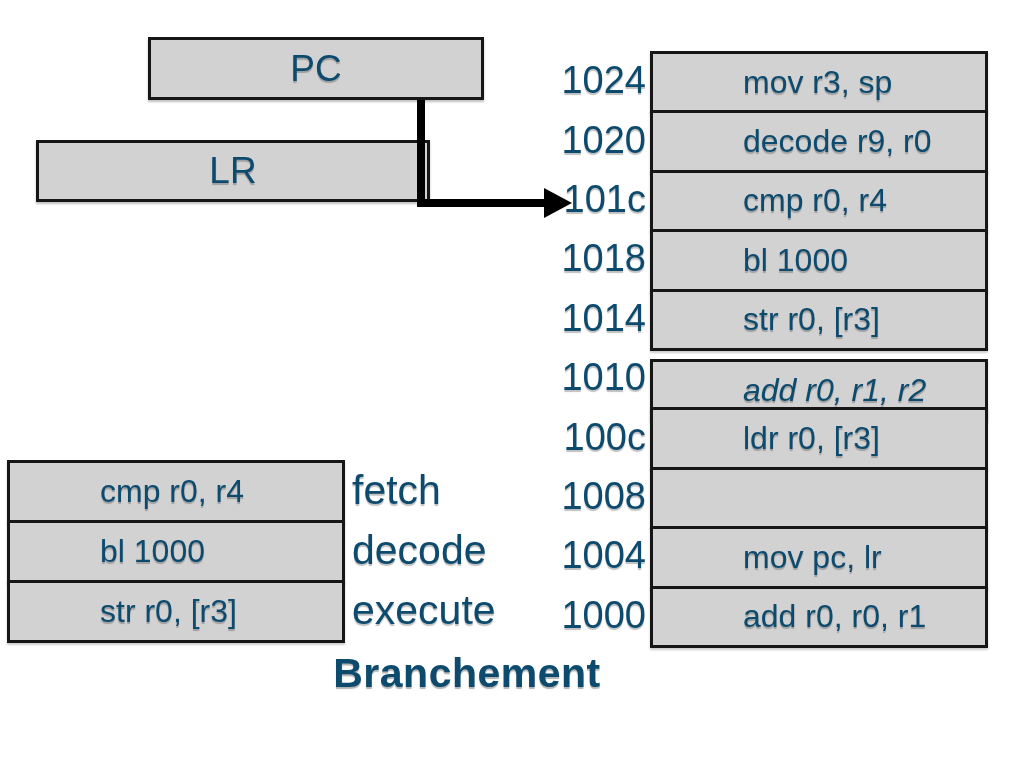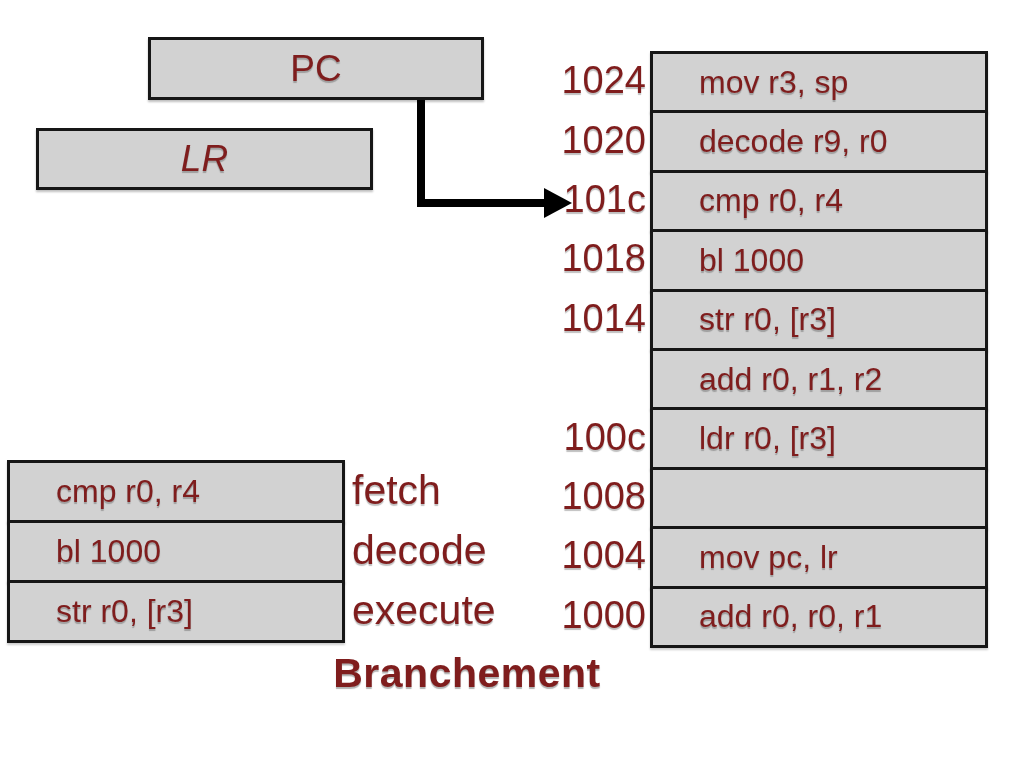--- a/index.html
+++ b/index.html
@@ -7,38 +7,38 @@
     padding: 0;
     background: #ffffff;
   }
   #stage {
     position: relative;
     width: 1024px;
     height: 768px;
     background: #ffffff;
     overflow: hidden;
     font-family: "Liberation Sans", sans-serif;
-    color: #7f1d1d;
+    color: #0c4a6e;
   }
   .gray-box {
     position: absolute;
     background: #d2d2d2;
     border: 3px solid #161616;
     box-sizing: border-box;
     display: flex;
     align-items: center;
     justify-content: center;
     box-shadow: 0 2px 2px rgba(0,0,0,0.25);
   }
   .reg-label {
     font-size: 37px;
     text-shadow: 0 2px 1px rgba(0,0,0,0.25);
   }
   #pc-box { left: 148px; top: 37px; width: 336px; height: 63px; }
-  #lr-box { left: 36px;  top: 128px; width: 337px; height: 62px; font-style: italic; }
+  #lr-box { left: 36px;  top: 140px; width: 394px; height: 62px; }
 
   #arrow-svg {
     position: absolute;
     left: 0; top: 0;
     width: 1024px; height: 768px;
     pointer-events: none;
   }
 
   
   #address-column {
@@ -70,21 +70,21 @@
     width: 338px;
     height: 62.4px;
     box-sizing: border-box;
     background: #d2d2d2;
     border: 3px solid #161616;
     display: flex;
     align-items: center;
     box-shadow: 0 2px 2px rgba(0,0,0,0.2);
   }
   .instr {
-    padding-left: 46px;
+    padding-left: 90px;
     font-size: 32px;
     white-space: nowrap;
     text-shadow: 0 2px 1px rgba(0,0,0,0.25);
   }
 
   
   #pipeline-heading {
     position: absolute;
     left: 40px; top: 374px;
     width: 260px;
@@ -152,20 +152,21 @@
     <polyline points="421,100 421,203 546,203" fill="none" stroke="#000000" stroke-width="8"></polyline>
     <polygon points="544,188 544,218 572,203" fill="#000000"></polygon>
   </svg>
 
   <div id="address-column">
       <div class="addr" style="top: 0px;">1024</div>
       <div class="addr" style="top: 59.4px;">1020</div>
       <div class="addr" style="top: 118.8px;">101c</div>
       <div class="addr" style="top: 178.2px;">1018</div>
       <div class="addr" style="top: 237.6px;">1014</div>
+      <div class="addr" style="top: 297px;">1010</div>
       <div class="addr" style="top: 356.4px;">100c</div>
       <div class="addr" style="top: 415.8px;">1008</div>
       <div class="addr" style="top: 475.2px;">1004</div>
       <div class="addr" style="top: 534.6px;">1000</div>
     </div>
 
   <div id="memory-table">
       <div class="mem-row" style="top: 0px;">
         <span class="instr">mov r3, sp</span>
       </div>
@@ -174,21 +175,21 @@
       </div>
       <div class="mem-row" style="top: 118.8px;">
         <span class="instr">cmp r0, r4</span>
       </div>
       <div class="mem-row" style="top: 178.2px;">
         <span class="instr">bl 1000</span>
       </div>
       <div class="mem-row" style="top: 237.6px;">
         <span class="instr">str r0, [r3]</span>
       </div>
-      <div class="mem-row" style="top: 297px;">
+      <div class="mem-row" style="top: 308px; font-style: italic;">
         <span class="instr">add r0, r1, r2</span>
       </div>
       <div class="mem-row" style="top: 356.4px;">
         <span class="instr">ldr r0, [r3]</span>
       </div>
       <div class="mem-row" style="top: 415.8px;">
         <span class="instr"></span>
       </div>
       <div class="mem-row" style="top: 475.2px;">
         <span class="instr">mov pc, lr</span>

